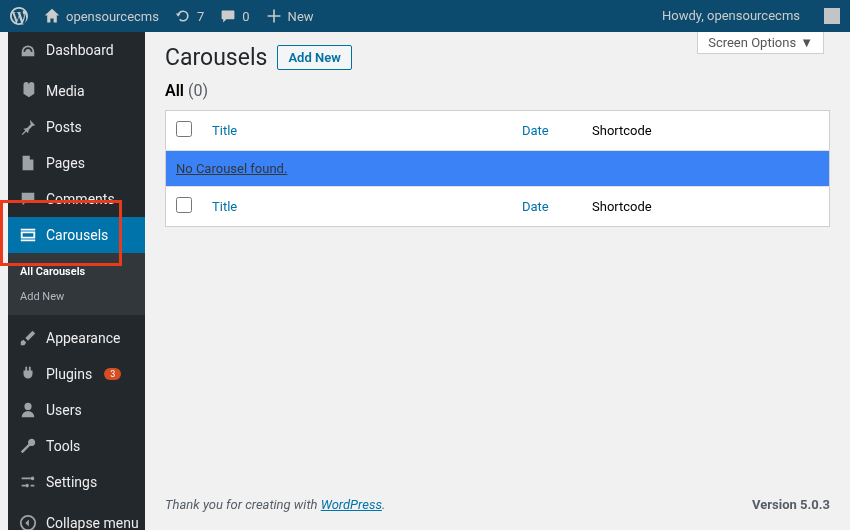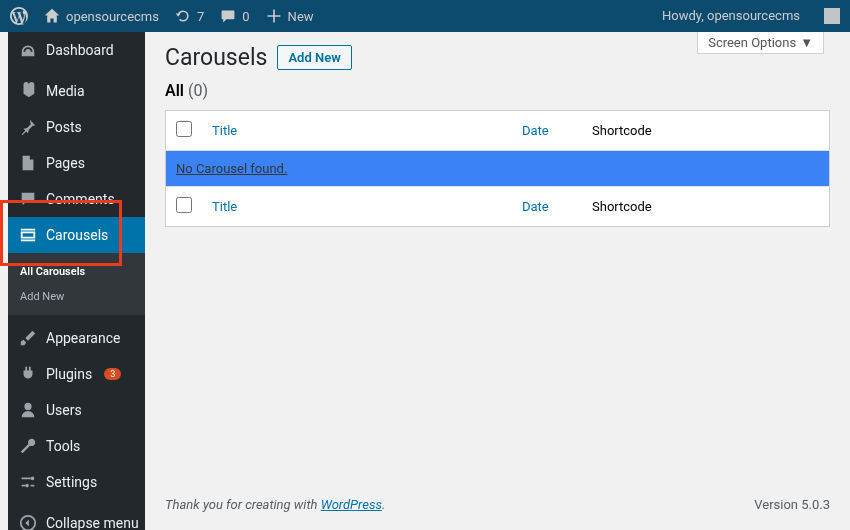--- a/index.html
+++ b/index.html
@@ -43,21 +43,21 @@
 .wp-table thead th, .wp-table tfoot th { text-align: left; font-weight: 400; padding: 10px; border-bottom: 1px solid #e1e1e1; }
 .wp-table tfoot th { border-top: 1px solid #e1e1e1; border-bottom: none; }
 .wp-table th.sortable { color: #0073aa; cursor: pointer; }
 .wp-table td.no-items { padding: 10px; color: #32373c; background: #3b82f6; text-decoration: underline; }
 .cb-col { width: 30px; text-align: center; }
 .cb-col input { width: 16px; height: 16px; }
 
 
 .footer { margin-top: auto; padding: 18px 0; font-size: 13px; color: #555d66; font-style: italic; display: flex; justify-content: space-between; border-top: 0px; }
 .footer a { color: #0073aa; text-decoration: underline; }
-.footer .version { font-style: normal; }
+.footer .version { font-style: normal; font-weight: bold; }
 
 svg { display: block; }
 </style>
 </head>
 <body>
 
 <div class="adminbar">
   <div class="adminbar-left">
     <div class="adminbar-item">
       <svg width="18" height="18" viewBox="0 0 20 20" fill="#ccc">

